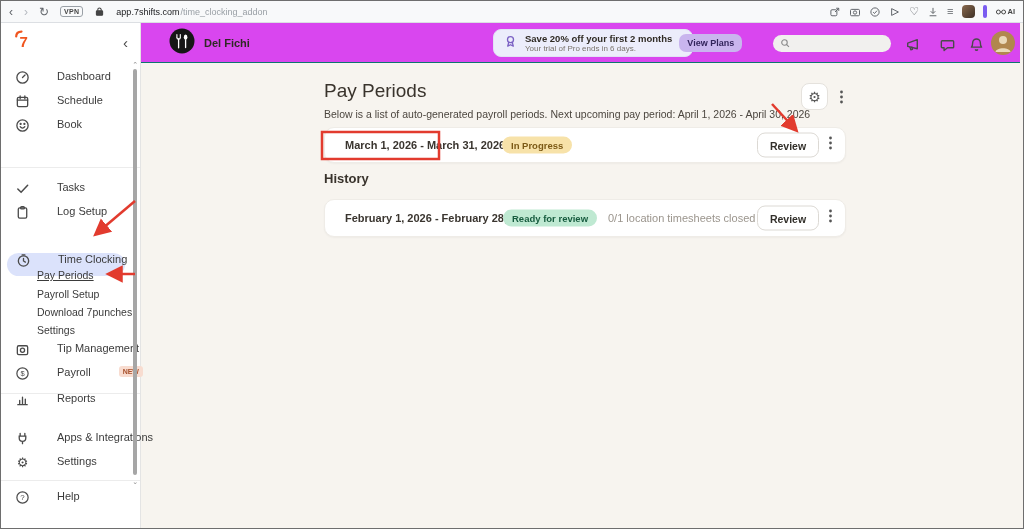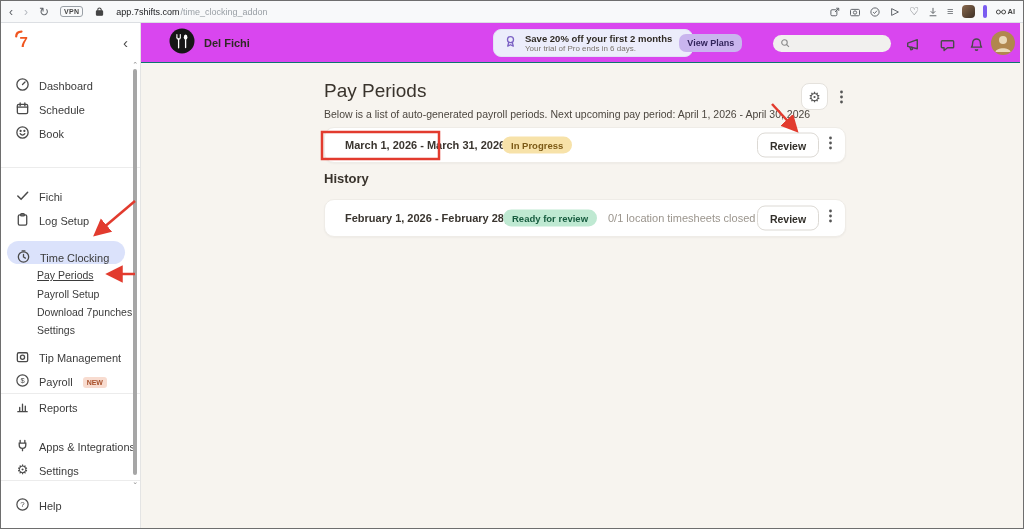--- a/index.html
+++ b/index.html
@@ -17,21 +17,21 @@
   .b-right{margin-left:auto;display:flex;align-items:center;gap:8px}
   .b-right svg{display:block}
   .b-avatar{width:13px;height:13px;border-radius:4px;background:linear-gradient(135deg,#8a6a4f,#3c2f25)}
   .b-pill{width:4px;height:13px;border-radius:2px;background:#7a5cf0}
   .b-ai{display:flex;align-items:center;gap:1px;font-size:7.5px;font-weight:700;color:#444}
 
   
   .sidebar{position:absolute;top:22px;left:0;bottom:0;width:140px;background:#fff;border-right:1px solid #e4e4e4;z-index:2}
   .logo-row{position:absolute;top:6px;left:12px;right:12px;height:26px;display:flex;align-items:center;justify-content:space-between}
   .collapse{font-size:15px;color:#4a4a4a;line-height:1;cursor:default}
-  .nav-item{position:absolute;left:0;width:128px;height:22px;display:flex;align-items:flex-end;padding-left:14px;gap:9px}
+  .nav-item{position:absolute;left:0;width:128px;height:22px;display:flex;align-items:flex-start;padding-left:14px;gap:27px}
   .nav-item .ni{width:15px;height:15px;display:flex;align-items:center;justify-content:center;color:#4a4a4a;font-size:12px}
   .nav-item .lbl{font-size:11px;color:#3b3b3b;white-space:nowrap}
   .nav-active{left:6px;width:118px;height:23px;border-radius:14px;background:#dbe2fb;padding-left:9px}
   .nav-sub{position:absolute;left:36px;font-size:10.5px;color:#3b3b3b;white-space:nowrap}
   .nav-sub.und{text-decoration:underline}
   .sdivider{position:absolute;left:0;width:139px;height:1px;background:#ececec}
   .new-badge{font-size:7px;font-weight:700;color:#a8502b;background:#f8dcd0;border-radius:3px;padding:2px 4px;margin-left:1px}
   .scroll-thumb{position:absolute;right:3px;top:46px;width:4px;height:406px;background:#a6a6a6;border-radius:2px}
   .scroll-cap{position:absolute;right:2px;font-size:7px;color:#8a8a8a;line-height:1}
 
@@ -177,33 +177,33 @@
     </div>
 
     <div class="sdivider" style="top:144px"></div>
 
     <div class="nav-item" style="top:158px">
       <span class="ni">
           <svg width="15" height="15" viewBox="0 0 16 16" fill="none" stroke="#4a4a4a" stroke-width="1.6" stroke-linecap="round">
             <path d="M3 8.5l3.5 3.5L13.5 4.5"></path>
           </svg>
         </span>
-      <span class="lbl">Fichi</span>
+      <span class="lbl">Tasks</span>
     </div>
     <div class="nav-item" style="top:182px">
       <span class="ni">
           <svg width="15" height="15" viewBox="0 0 16 16" fill="none" stroke="#4a4a4a" stroke-width="1.4" stroke-linecap="round">
             <rect x="3.5" y="3" width="9" height="11" rx="1.5"></rect>
             <rect x="6" y="1.8" width="4" height="2.4" rx="1"></rect>
           </svg>
         </span>
       <span class="lbl">Log Setup</span>
     </div>
 
-    <div class="nav-item nav-active" style="top:218px">
+    <div class="nav-item nav-active" style="top:230px">
       <span class="ni">
           <svg width="15" height="15" viewBox="0 0 16 16" fill="none" stroke="#4a4a4a" stroke-width="1.4" stroke-linecap="round">
             <circle cx="8" cy="8.5" r="5.5"></circle>
             <path d="M8 5.8v2.7l2 1.2M6.5 2h3"></path>
           </svg>
         </span>
       <span class="lbl">Time Clocking</span>
     </div>
 
     <div class="nav-sub und" style="top:246px">Pay Periods</div>

